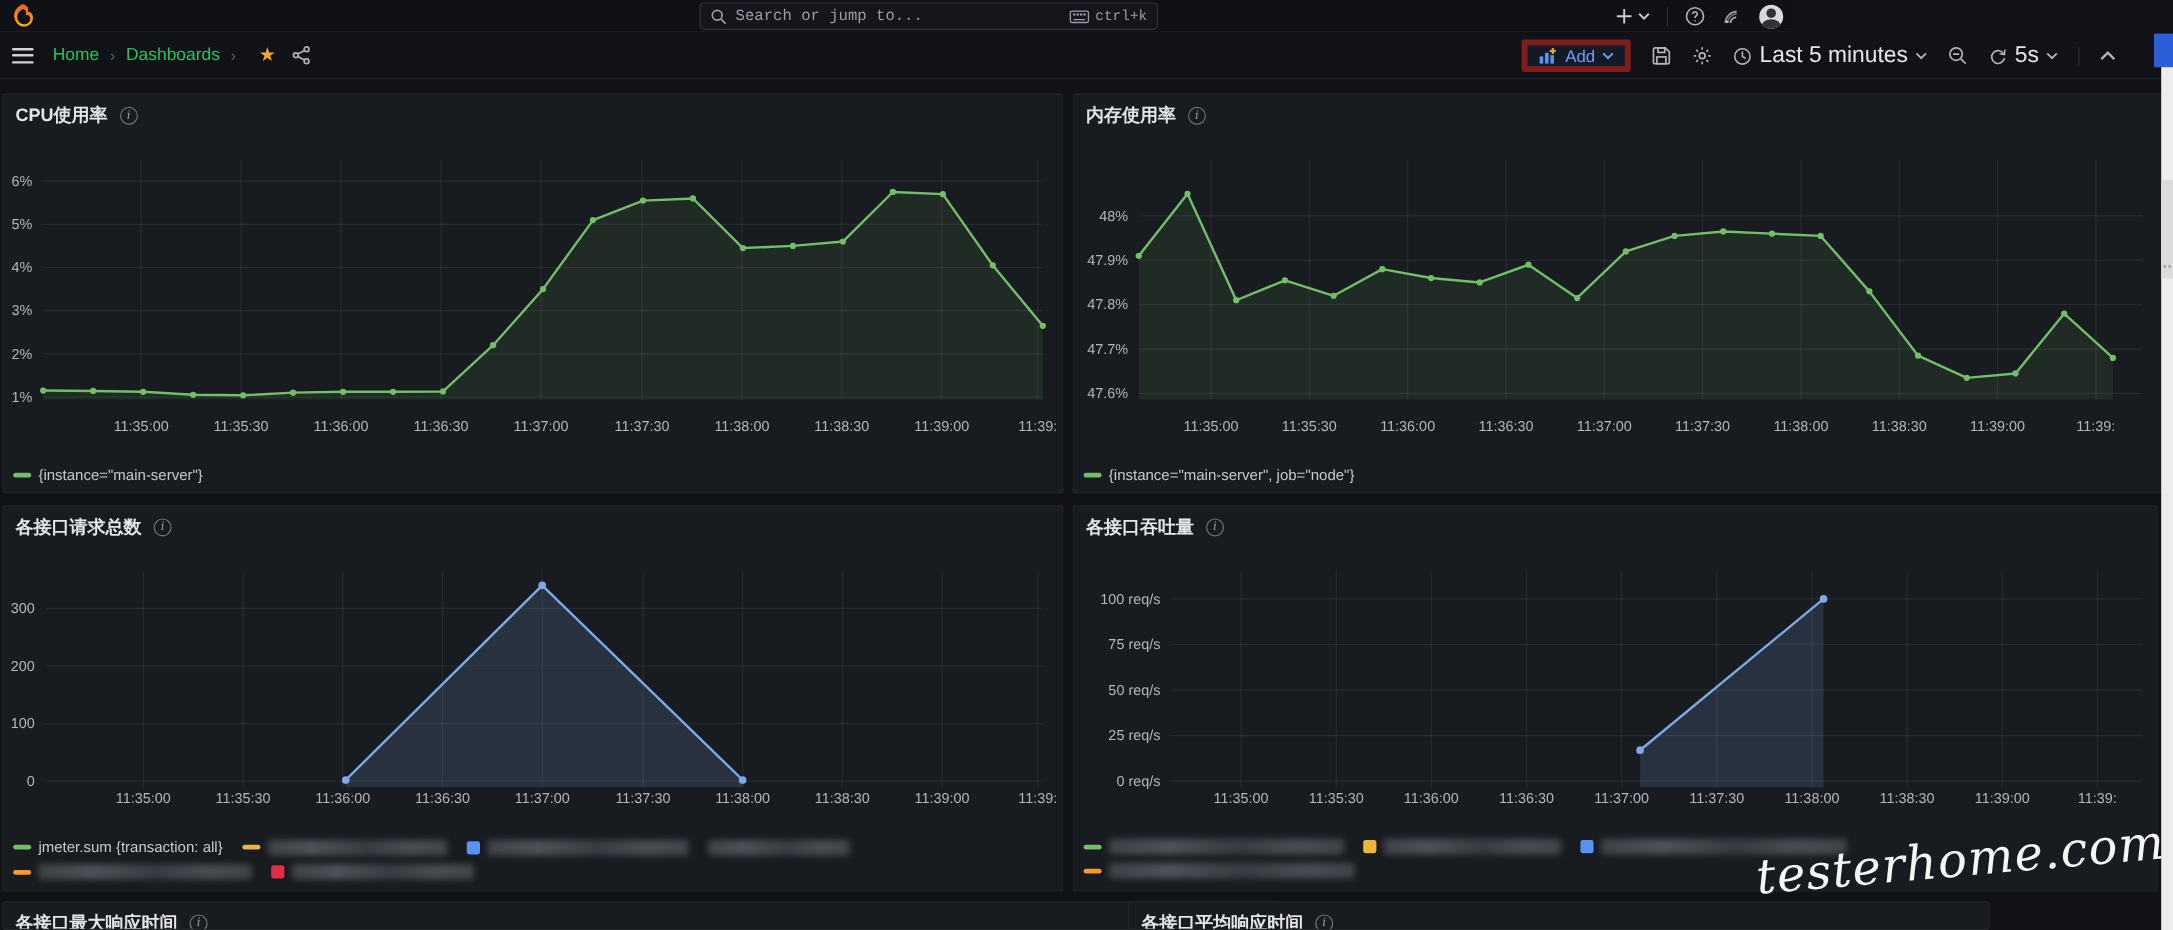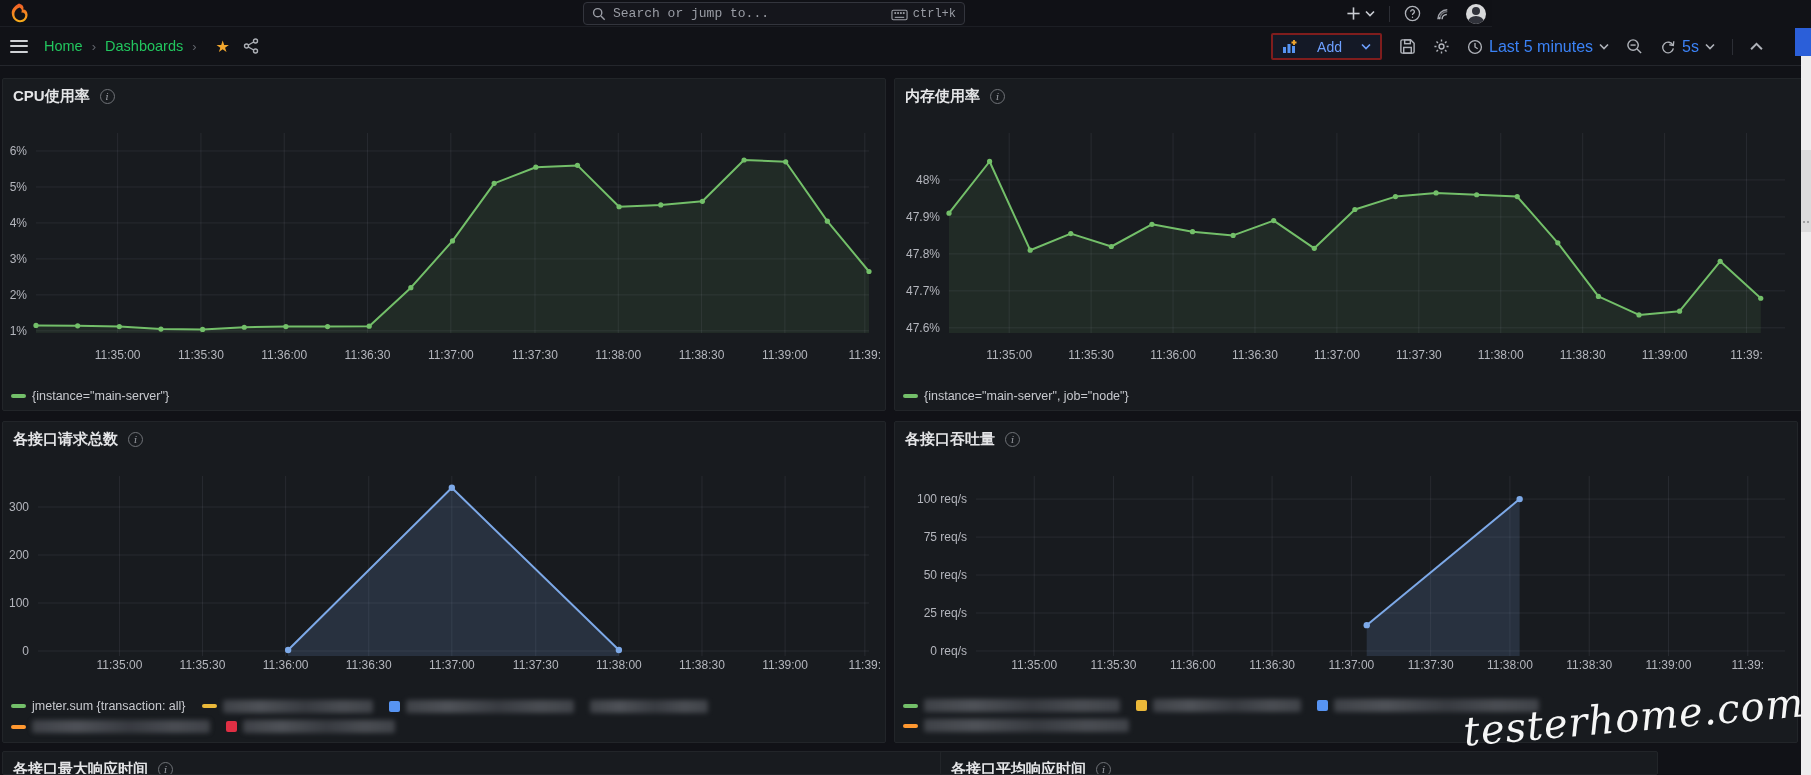--- a/index.html
+++ b/index.html
@@ -4,40 +4,40 @@
 <style>
   * { margin:0; padding:0; box-sizing:border-box; }
   html,body { width:1811px; height:775px; overflow:hidden; }
   body { position:relative; background:#111217; font-family:"Liberation Sans",sans-serif; color:#d8d9da; }
 
   
   .topbar { position:absolute; left:0; top:0; width:1492px; height:27px; background:#101116; border-bottom:1px solid #1c1e24; z-index:20;font-family:Liberation Mono, monospace; }
   .logo { position:absolute; left:8px; top:2px; width:22px; height:22px; }
   .searchbox { position:absolute; left:583px; top:2px; width:382px; height:23px; background:#15161c; border:1px solid #33353d; border-radius:4px; display:flex; align-items:center; padding:0 8px; gap:7px; }
   .searchbox .ph { color:#9a9da5; font-size:13px; flex:1; }
-  .kbd-hint { display:flex; align-items:flex-end; gap:5px; color:#9a9da5; font-size:12px; }
+  .kbd-hint { display:flex; align-items:center; gap:5px; color:#9a9da5; font-size:12px; }
   .tb-right { position:absolute; right:6px; top:0; height:27px; display:flex; align-items:center; gap:14px; }
   .icon { display:inline-flex; align-items:center; justify-content:center; color:#b0b3ba; }
   .vdiv { width:1px; height:16px; background:#2c2e35; }
   .avatar { width:20px; height:20px; border-radius:50%; background:#d8d9da; position:relative; overflow:hidden; }
   .avatar:before { content:""; position:absolute; left:6px; top:3px; width:8px; height:8px; border-radius:50%; background:#30323a; }
   .avatar:after { content:""; position:absolute; left:2px; top:12px; width:16px; height:12px; border-radius:50%; background:#30323a; }
 
   
   .navbar { position:absolute; left:0; top:27px; width:1811px; height:39px; background:#111217; border-bottom:1px solid #24262c; z-index:20; display:flex; align-items:center; }
   .burger { margin-left:10px; width:18px; height:13px; display:flex; flex-direction:column; justify-content:space-between; cursor:pointer; }
   .burger i { height:2px; background:#cfd1d5; border-radius:1px; }
   .crumbs { display:flex; align-items:center; gap:9px; margin-left:16px; font-size:14.5px; }
   .crumb { color:#22c55e; font-weight:500; }
   .crumb.current { color:#b9bbc1; font-weight:400; }
   .sep { color:#62656d; font-size:13px; }
   .star { color:#f2a72e; font-size:16px; margin-left:10px; }
   .nav-right { position:absolute; right:48px; top:0; height:39px; display:flex; align-items:center; gap:17px; }
-  .add-btn { display:flex; align-items:center; gap:19px; border:2px solid #7f1d1d; border-radius:2px; height:27px; padding:0 9px; color:#6ea0ff; font-size:14px; font-weight:500; background:rgba(61,113,217,0.08); }
-  .txt-ctl { display:flex; align-items:center; gap:6px; color:#3b82f6; font-size:16px; font-weight:500; }
+  .add-btn { display:flex; align-items:center; gap:6px; border:5px solid #7f1d1d; border-radius:2px; height:27px; padding:0 9px; color:#6ea0ff; font-size:14px; font-weight:500; background:rgba(61,113,217,0.08); }
+  .txt-ctl { display:flex; align-items:center; gap:6px; color:#e5e5e5; font-size:19px; font-weight:500; }
 
   
   .panel { position:absolute; background:#181b1f; border:1px solid #222529; border-radius:2px; overflow:hidden; }
   .panel-header { height:34px; display:flex; align-items:center; padding-left:10px; gap:10px; }
   .panel-title { font-size:15px; font-weight:600; color:#e4e5e7; }
   .info-i { width:15px; height:15px; border:1px solid #6f7277; border-radius:50%; color:#9a9da3; font-size:10px; line-height:13px; text-align:center; font-family:"DejaVu Serif",serif; font-style:italic; }
   svg text { font-family:"Liberation Sans",sans-serif; font-size:12px; fill:#b4b6bd; }
   .legend { position:absolute; left:8px; display:flex; flex-direction:column; gap:7px; }
   .legend-row { display:flex; align-items:center; gap:16px; }
   .legend-item { display:flex; align-items:center; gap:6px; font-size:12.5px; color:#c7c9ce; }

